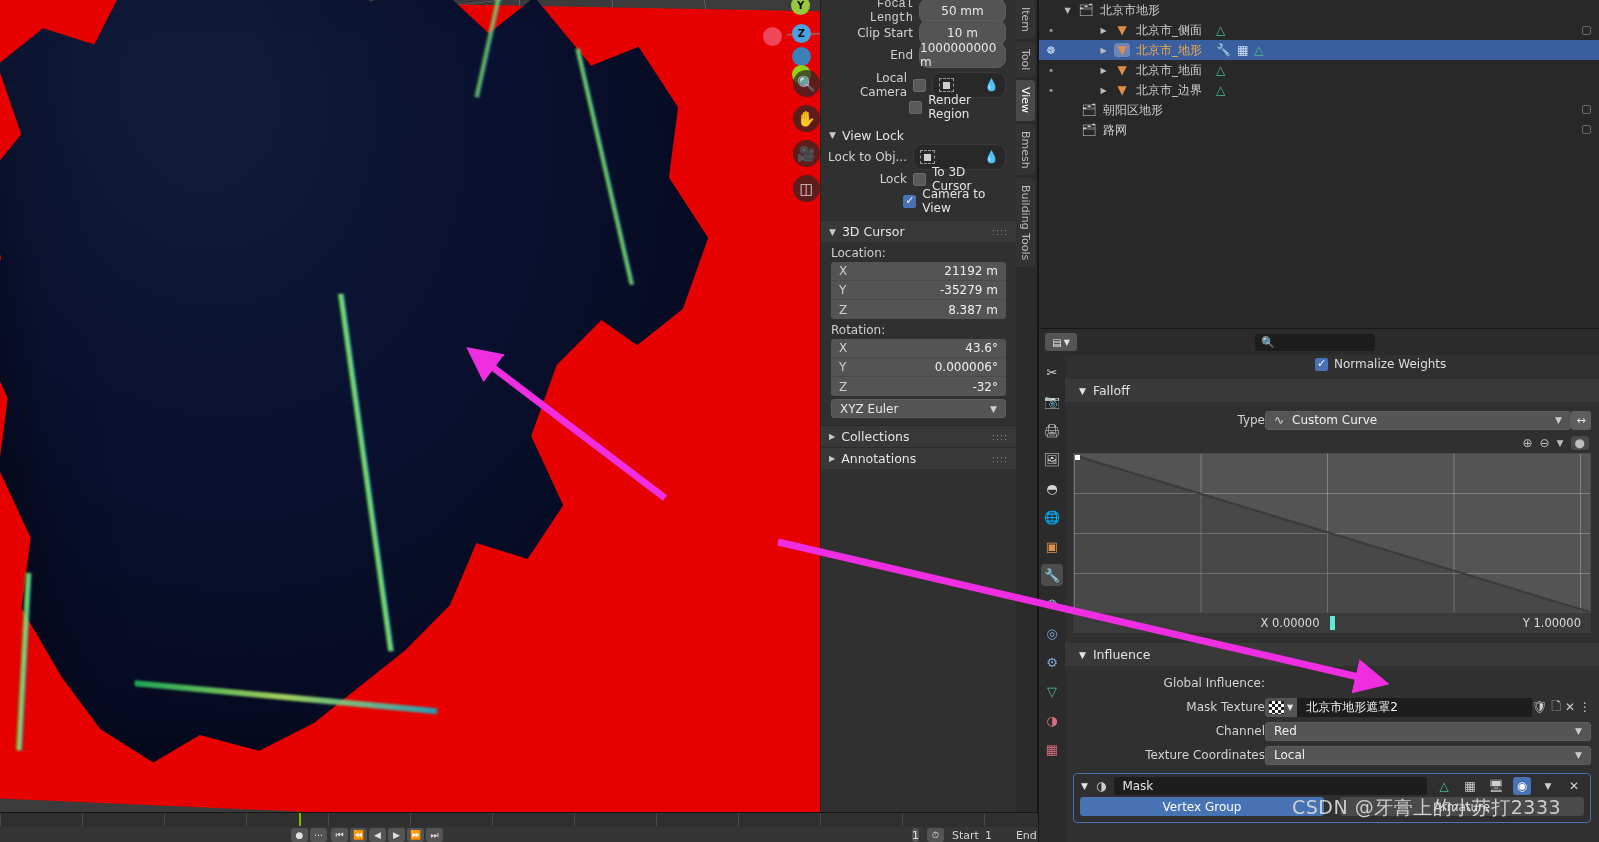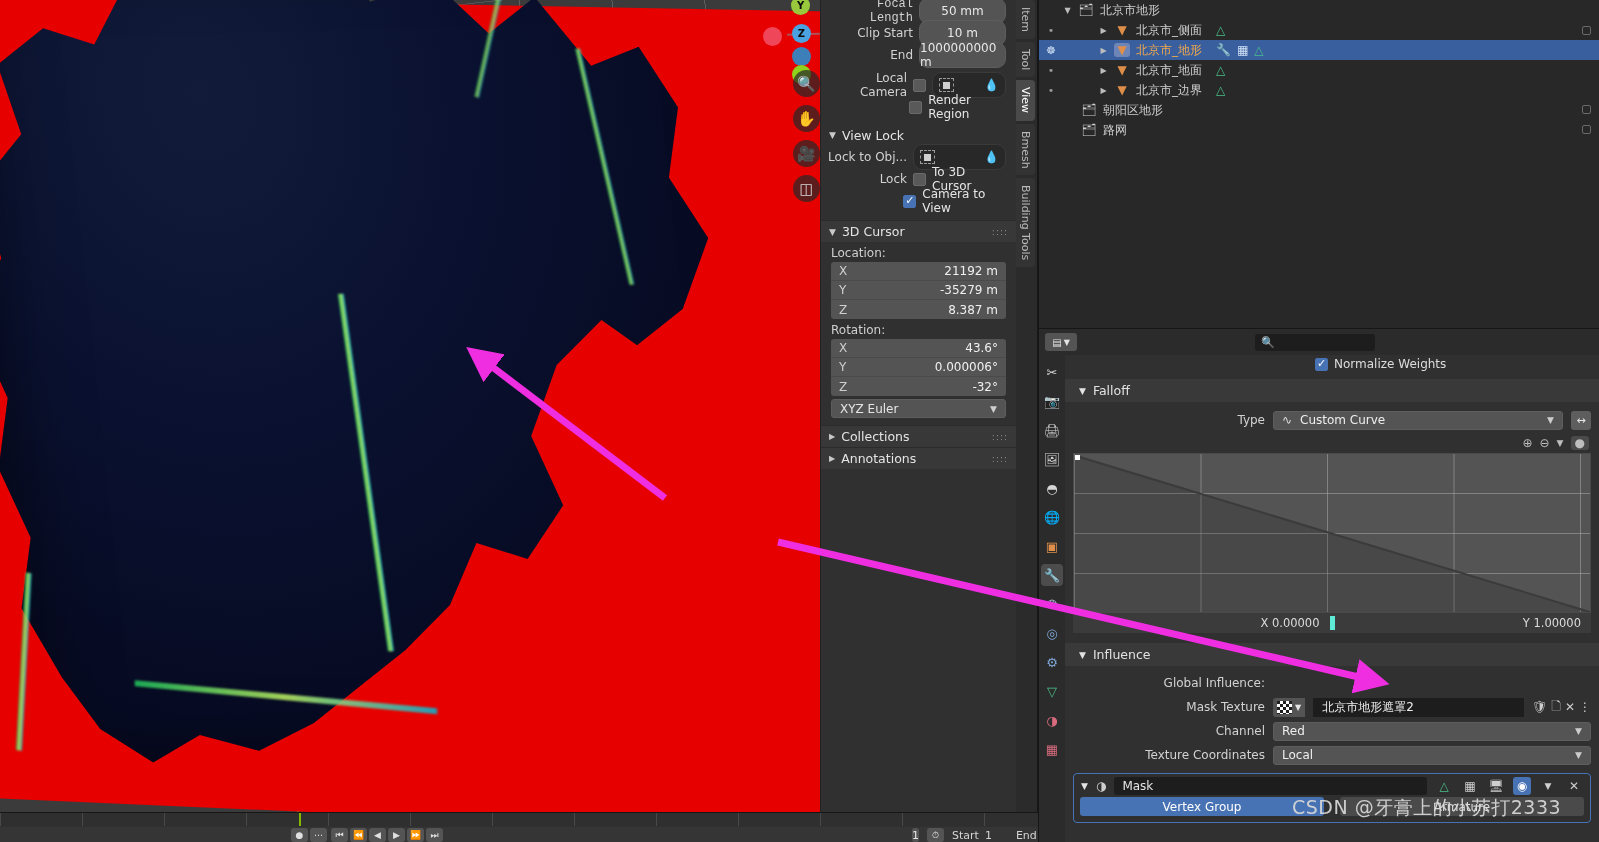--- a/index.html
+++ b/index.html
@@ -126,21 +126,21 @@
   #prop-tabs{ position:absolute; left:0; top:26px; width:26px; bottom:0; background:#2b2b2b;
               padding-top:6px; display:flex; flex-direction:column; align-items:center; gap:7px;}
   .ptab{ width:22px; height:22px; border-radius:4px; display:flex; align-items:center;
          justify-content:center; font-size:13px; color:#b5b5b5;}
   .ptab.active{ background:#4c4c4c; }
   #prop-body{ position:absolute; left:26px; top:26px; right:0; bottom:0; background:#303030; overflow:hidden;}
 
   .sect-head{ display:flex; align-items:center; gap:7px; height:23px; padding:0 14px;
               background:#393939; font-size:12.5px; color:#e2e2e2;}
   .sect-head .tri{ font-size:9px; }
-  .prow{ display:flex; align-items:center; height:24px; padding:0 8px 0 0; gap:8px;}
+  .prow{ display:flex; align-items:center; height:24px; padding:0 8px 0 0; gap:0;}
   .plabel{ width:200px; text-align:right; font-size:12px; color:#d2d2d2; flex:0 0 200px;}
   .pfield{ flex:1; height:19px; background:#545454; border-radius:3px; display:flex;
            align-items:center; padding:0 8px; font-size:12px; color:#eee; border:1px solid #5d5d5d;}
   .pfield .ch{ margin-left:auto; font-size:9px; color:#ccc;}
   .pfield.dark{ background:#1d1d1d; border:1px solid #1d1d1d;}
   .slider{ flex:1; height:19px; background:#4772b3; border-radius:3px; display:flex;
            align-items:center; justify-content:center; font-size:12px; color:#fff;}
   .swapicon{ width:20px; height:19px; background:#5e5e5e; border-radius:3px; display:flex;
              align-items:center; justify-content:center; font-size:11px;}
   .curve-toolbar{ display:flex; justify-content:flex-end; gap:7px; padding:4px 10px 3px 0;

